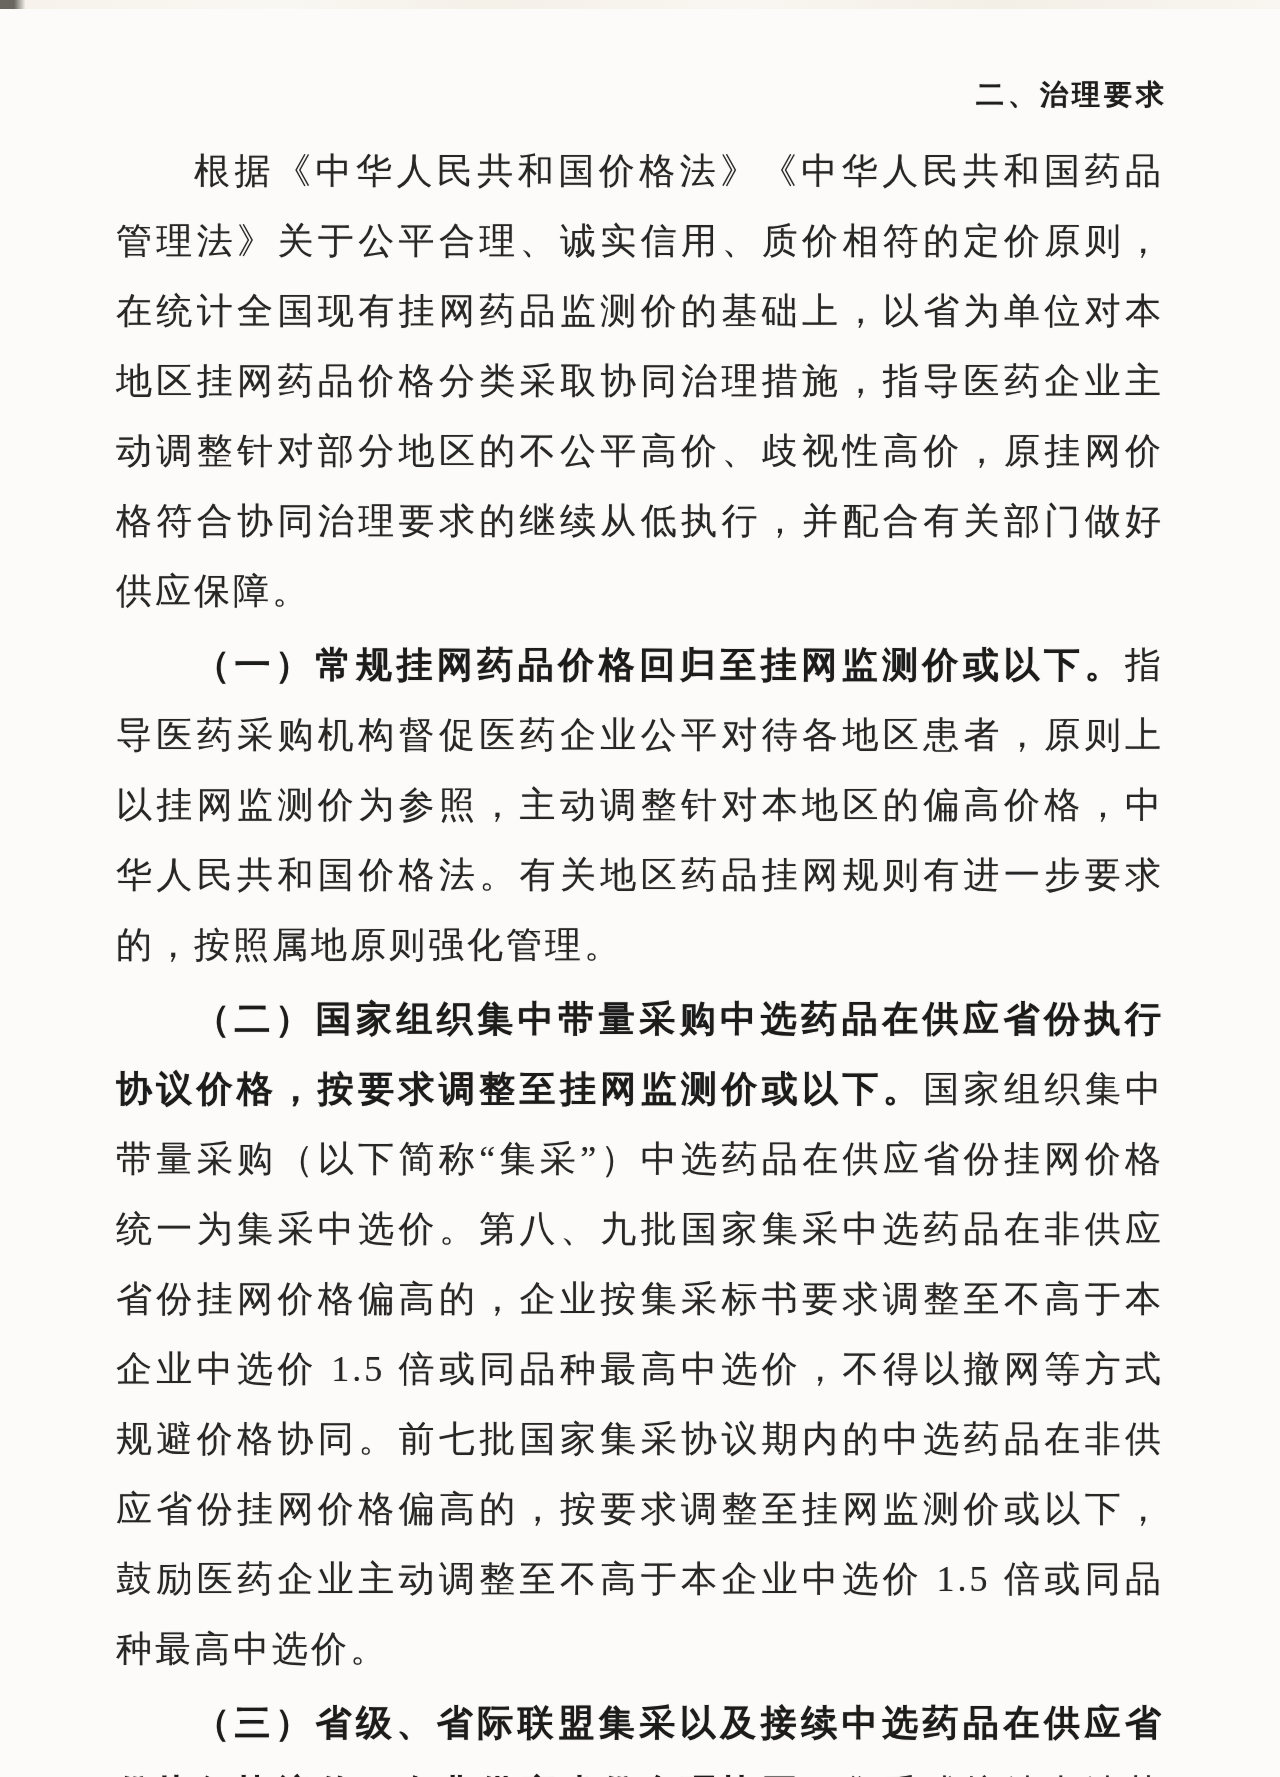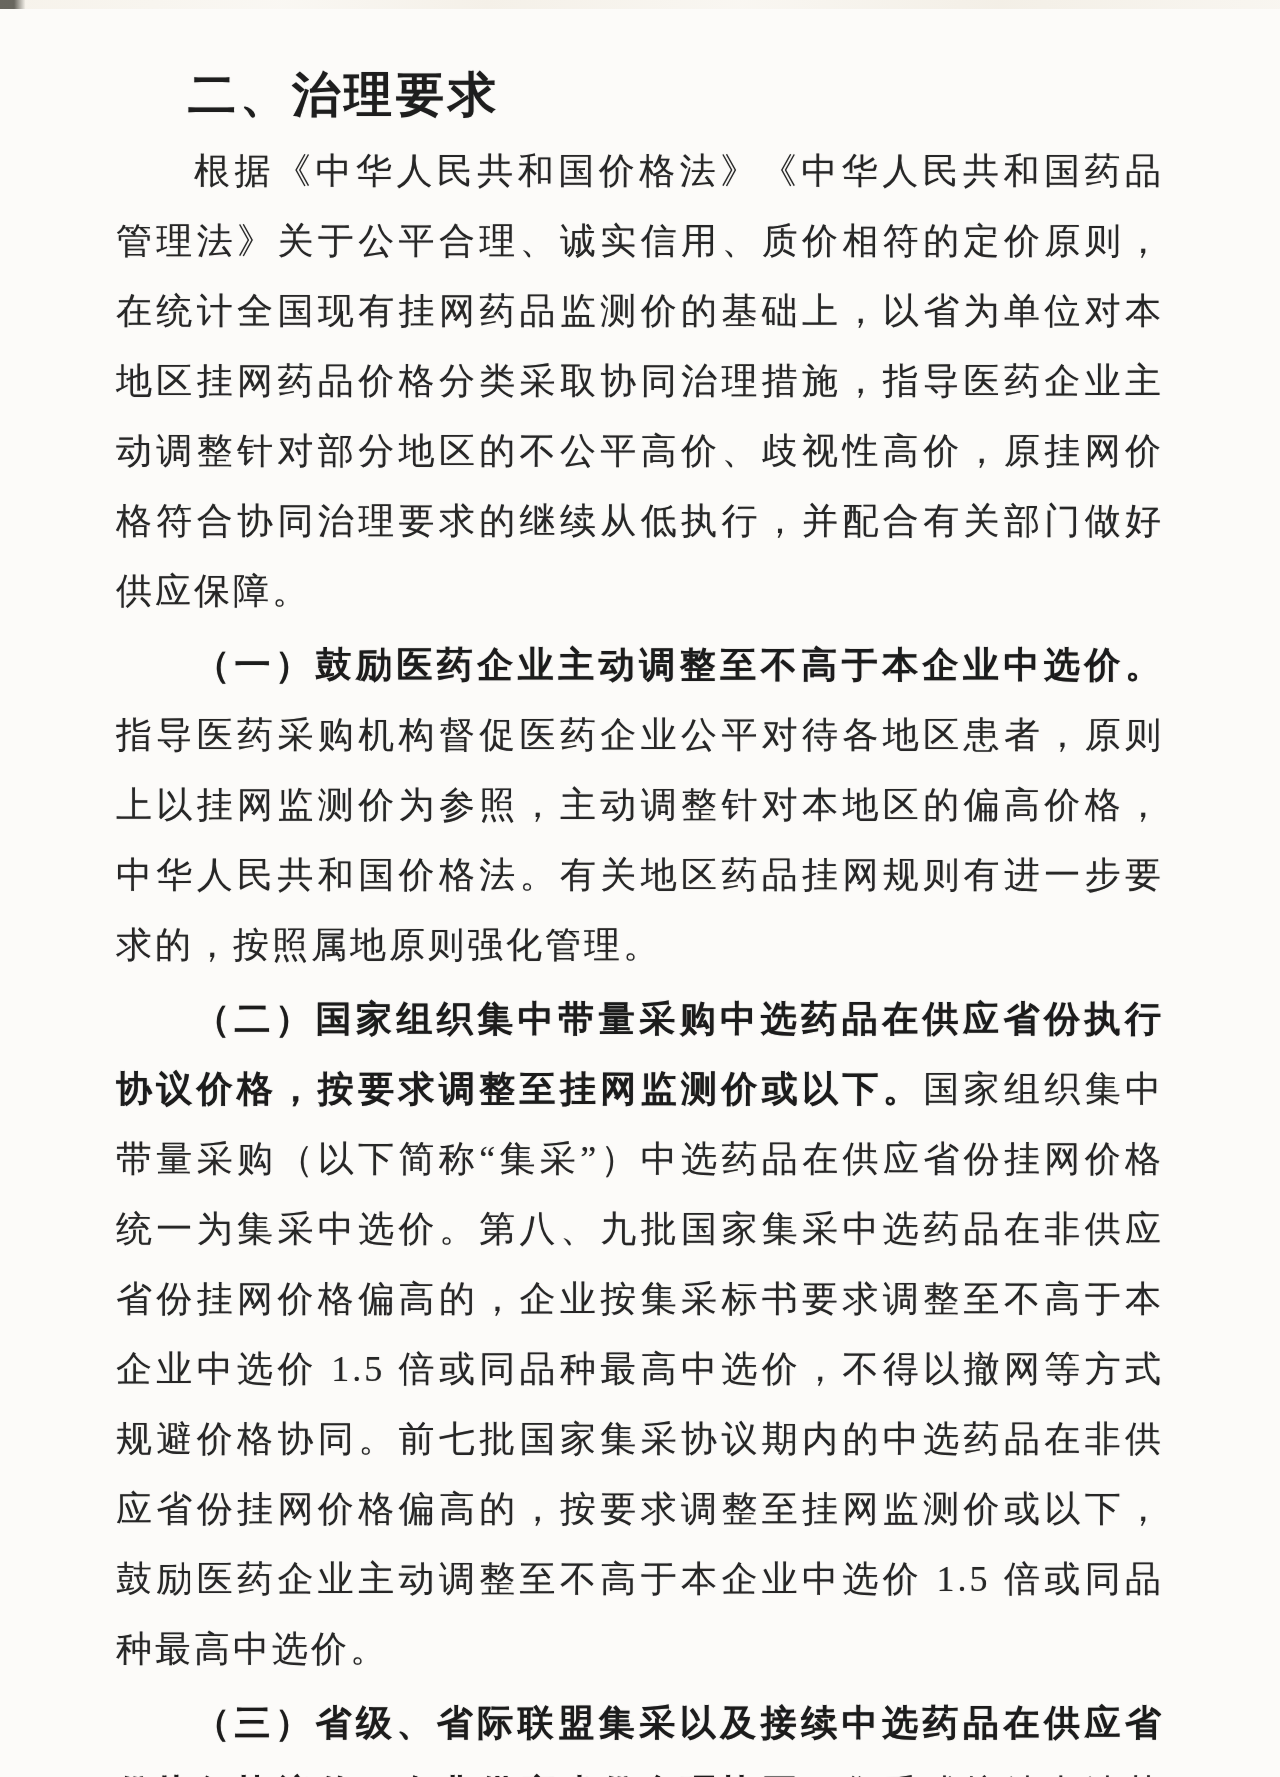--- a/index.html
+++ b/index.html
@@ -33,26 +33,27 @@
   }
   .content {
     position: relative;
     padding: 58px 112px 0 112px;
     width: 1056px;
   }
   .heading {
     margin: 0;
     font-family: "Liberation Sans", "DejaVu Sans", sans-serif;
     font-weight: bold;
-    font-size: 48px;
+    font-size: 28px;
     line-height: 74px;
     letter-spacing: 4px;
     color: #1e1e1e;
     text-indent: 76px;
     text-shadow: 0 0 1px rgba(30, 30, 30, 0.45);
+    text-align: right;
   }
   .para {
     margin: 4px;
     font-size: 36px;
     line-height: 70px;
     letter-spacing: 3px;
     color: #272727;
     text-align: justify;
     text-indent: 78px;
     text-shadow: 0 0 1px rgba(45, 45, 45, 0.38);
@@ -75,21 +76,21 @@
 <body>
 
 <div class="scan-edge-top"></div>
 
 <div class="content">
 
   <h2 class="heading">二、治理要求</h2>
 
   <p class="para"><span class="seg">根据《中华人民共和国价格法》《中华人民共和国药品管理法》关于公平合理、诚实信用、质价相符的定价原则，在统计全国现有挂网药品监测价的基础上，以省为单位对本地区挂网药品价格分类采取协同治理措施，指导医药企业主动调整针对部分地区的不公平高价、歧视性高价，原挂网价格符合协同治理要求的继续从低执行，并配合有关部门做好供应保障。</span></p>
 
-  <p class="para"><span class="seg bold">（一）鼓励医药企业主动调整至不高于本企业中选价。</span><span class="seg">指导医药采购机构督促医药企业公平对待各地区患者，原则上以挂网监测价为参照，主动调整针对本地区的偏高价格，中华人民共和国价格法。有关地区药品挂网规则有进一步要求的，按照属地原则强化管理。</span></p>
+  <p class="para"><span class="seg bold">（一）常规挂网药品价格回归至挂网监测价或以下。</span><span class="seg">指导医药采购机构督促医药企业公平对待各地区患者，原则上以挂网监测价为参照，主动调整针对本地区的偏高价格，中华人民共和国价格法。有关地区药品挂网规则有进一步要求的，按照属地原则强化管理。</span></p>
 
   <p class="para"><span class="seg bold">（二）国家组织集中带量采购中选药品在供应省份执行协议价格，按要求调整至挂网监测价或以下。</span><span class="seg">国家组织集中带量采购（以下简称“集采”）中选药品在供应省份挂网价格统一为集采中选价。第八、九批国家集采中选药品在非供应省份挂网价格偏高的，企业按集采标书要求调整至不高于本企业中选价 1.5 倍或同品种最高中选价，不得以撤网等方式规避价格协同。前七批国家集采协议期内的中选药品在非供应省份挂网价格偏高的，按要求调整至挂网监测价或以下，鼓励医药企业主动调整至不高于本企业中选价 1.5 倍或同品种最高中选价。</span></p>
 
   <p class="para"><span class="seg bold">（三）省级、省际联盟集采以及接续中选药品在供应省份执行协议价，在非供应省份合理协同。</span><span class="seg">集采或接续中选药品在供应</span></p>
 
   <div class="pagenum">— 2 —</div>
 
 </div>
 
 </body></html>

